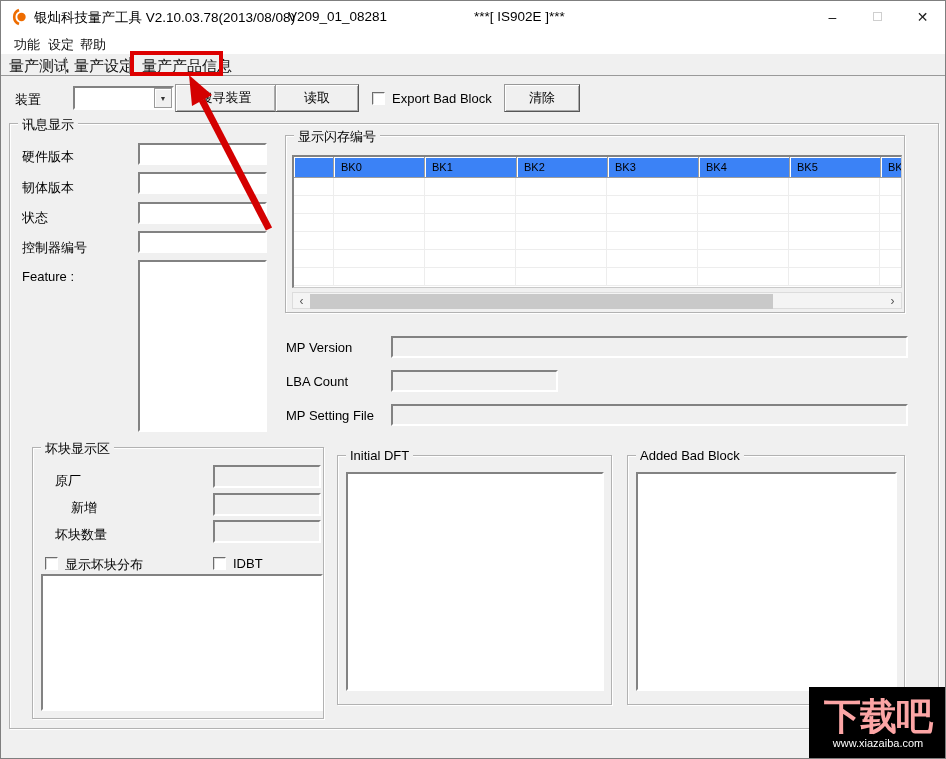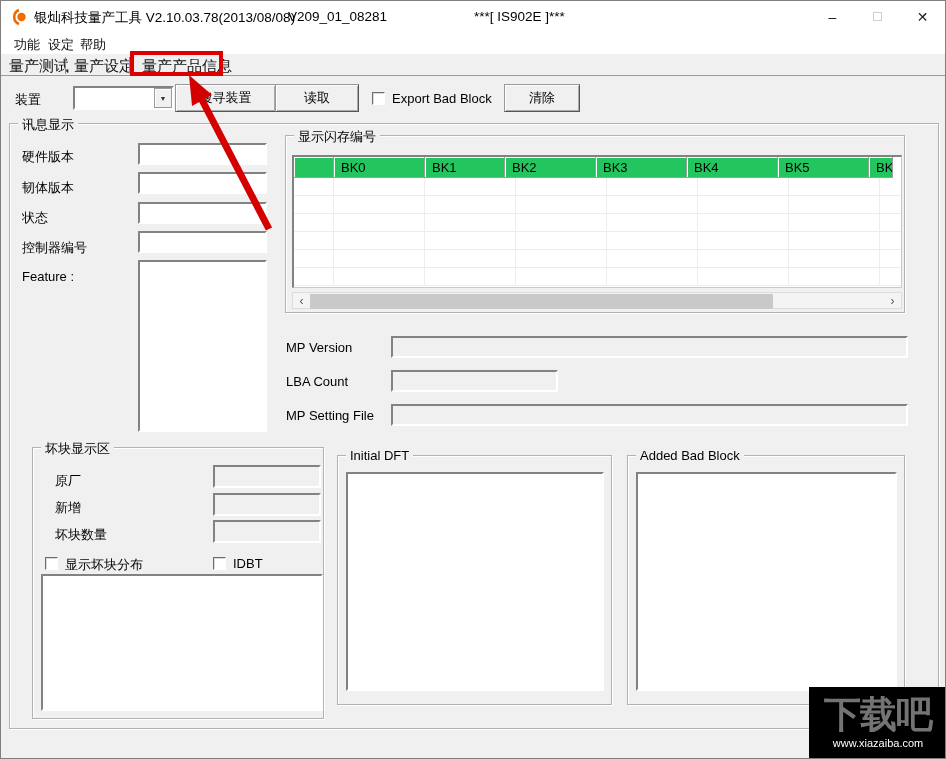--- a/index.html
+++ b/index.html
@@ -24,35 +24,35 @@
   .sunken.gray{background:#f0f0f0;}
   .btn{position:absolute;background:#f0f0f0;border:1px solid #989898;border-right-color:#565656;border-bottom-color:#565656;box-shadow:inset 1px 1px 0 #ffffff,inset -1px -1px 0 #aaaaaa;font-size:13px;color:#000;display:flex;align-items:center;justify-content:center;}
   .cb{position:absolute;width:13px;height:13px;background:#fff;border-top:1px solid #6d6d6d;border-left:1px solid #6d6d6d;border-bottom:1px solid #fff;border-right:1px solid #fff;box-shadow:1px 1px 0 #d9d9d9 inset;}
   .ddbtn{position:absolute;right:0px;top:0px;width:18px;height:100%;background:#f0f0f0;border:1px solid #9a9a9a;box-shadow:inset 1px 1px 0 #fff;display:flex;align-items:center;justify-content:center;font-size:7px;color:#333;}
   
   .group{position:absolute;border:1px solid #b2b2b2;box-shadow:inset 1px 1px 0 #ffffff,1px 1px 0 #ffffff;}
   .group > .gtitle{position:absolute;top:-8px;left:8px;background:#f0f0f0;padding:0 4px;font-size:13px;color:#000;white-space:nowrap;}
   
   #flash-table{position:absolute;left:6px;top:19px;width:610px;height:133px;background:#fff;border-top:2px solid #828282;border-left:2px solid #828282;border-bottom:1px solid #c9c9c9;border-right:1px solid #c9c9c9;overflow:hidden;}
   #flash-header{display:flex;height:21px;}
-  .th{background:#22c55e;border-right:1px solid #9d9d9d;border-bottom:1px solid #9d9d9d;box-shadow:inset 1px 1px 0 #fff;font-size:13px;color:#000;display:flex;align-items:center;padding-left:7px;flex:none;overflow:hidden;}
+  .th{background:#3b82f6;border-right:1px solid #9d9d9d;border-bottom:1px solid #9d9d9d;box-shadow:inset 1px 1px 0 #fff;font-size:11px;color:#000;display:flex;align-items:center;padding-left:7px;flex:none;overflow:hidden;}
   .trow{display:flex;height:18px;}
   .td{border-right:1px solid #ededed;border-bottom:1px solid #ededed;flex:none;}
   
   #hscroll{position:absolute;left:6px;top:156px;width:610px;height:17px;background:#f4f4f4;border:1px solid #dcdcdc;display:flex;align-items:center;}
   .sarrow{width:17px;height:100%;display:flex;align-items:center;justify-content:center;font-size:12px;color:#555;flex:none;}
   #hthumb{position:absolute;left:17px;top:1px;width:463px;height:15px;background:#c9c9c9;}
   
   .listbox{position:absolute;background:#fff;border-top:2px solid #828282;border-left:2px solid #828282;border-bottom:2px solid #ffffff;border-right:2px solid #ffffff;}
   
   #red-box{position:absolute;left:129px;top:50px;width:93px;height:25px;border:4px solid #dd0000;z-index:50;pointer-events:none;}
   #arrow-svg{position:absolute;left:0;top:0;width:946px;height:759px;z-index:49;pointer-events:none;}
   
   #watermark{position:absolute;left:808px;top:686px;width:138px;height:73px;background:#000;z-index:60;display:flex;flex-direction:column;align-items:center;justify-content:center;}
-  #wm-text{color:#737373;font-size:37px;font-weight:900;line-height:40px;letter-spacing:-1px;font-family:Liberation Mono, monospace;text-align:right;}
+  #wm-text{color:#fca5a5;font-size:37px;font-weight:900;line-height:40px;letter-spacing:-1px;font-family:Liberation Sans, sans-serif;text-align:right;}
   #wm-url{color:#fff;font-size:11px;line-height:13px;}
 </style>
 </head>
 <body>
 
 <div id="win">
 
   <div id="titlebar">
     <svg id="app-icon" viewBox="0 0 18 18">
       <path d="M9,2 A7.5,7.5 0 0 0 9,16" stroke="#ee6c00" stroke-width="2.6" fill="none"></path>
@@ -108,21 +108,21 @@
     <div class="sunken" style="left:128px;top:107px;width:129px;height:22px"></div>
     <span class="label" style="left:12px;top:145px">Feature :</span>
     <div class="sunken" style="left:128px;top:136px;width:129px;height:172px"></div>
 
     <div class="group" style="left:275px;top:11px;width:620px;height:178px">
       <span class="gtitle">显示闪存编号</span>
       <div id="flash-table">
         <div id="flash-header">
             <div class="th" style="width: 40px;"></div>
             <div class="th" style="width: 91px;">BK0</div>
-            <div class="th" style="width: 80px;">BK1</div>
+            <div class="th" style="width: 92px;">BK1</div>
             <div class="th" style="width: 91px;">BK2</div>
             <div class="th" style="width: 91px;">BK3</div>
             <div class="th" style="width: 91px;">BK4</div>
             <div class="th" style="width: 91px;">BK5</div>
             <div class="th" style="width: 24px;">BK</div>
           </div>
         <div id="flash-body">
             <div class="trow">
               <div class="td" style="width: 40px;"></div>
               <div class="td" style="width: 91px;"></div>
@@ -196,21 +196,21 @@
     <div class="sunken gray" style="left:381px;top:212px;width:517px;height:22px"></div>
     <span class="label" style="left:276px;top:250px">LBA Count</span>
     <div class="sunken gray" style="left:381px;top:246px;width:167px;height:22px"></div>
     <span class="label" style="left:276px;top:284px">MP Setting File</span>
     <div class="sunken gray" style="left:381px;top:280px;width:517px;height:22px"></div>
 
     <div class="group" style="left:22px;top:323px;width:292px;height:272px">
       <span class="gtitle">坏块显示区</span>
       <span class="label" style="left:22px;top:24px">原厂</span>
       <div class="sunken gray" style="left:180px;top:17px;width:108px;height:23px"></div>
-      <span class="label" style="left:22px;top:51px">新增</span>
+      <span class="label" style="left:38px;top:51px">新增</span>
       <div class="sunken gray" style="left:180px;top:45px;width:108px;height:23px"></div>
       <span class="label" style="left:22px;top:78px">坏块数量</span>
       <div class="sunken gray" style="left:180px;top:72px;width:108px;height:23px"></div>
       <div class="cb" style="left:12px;top:109px"></div>
       <span class="label" style="left:32px;top:108px">显示坏块分布</span>
       <div class="cb" style="left:180px;top:109px"></div>
       <span class="label" style="left:200px;top:108px">IDBT</span>
       <div class="listbox" style="left:8px;top:126px;width:282px;height:137px"></div>
     </div>
 

